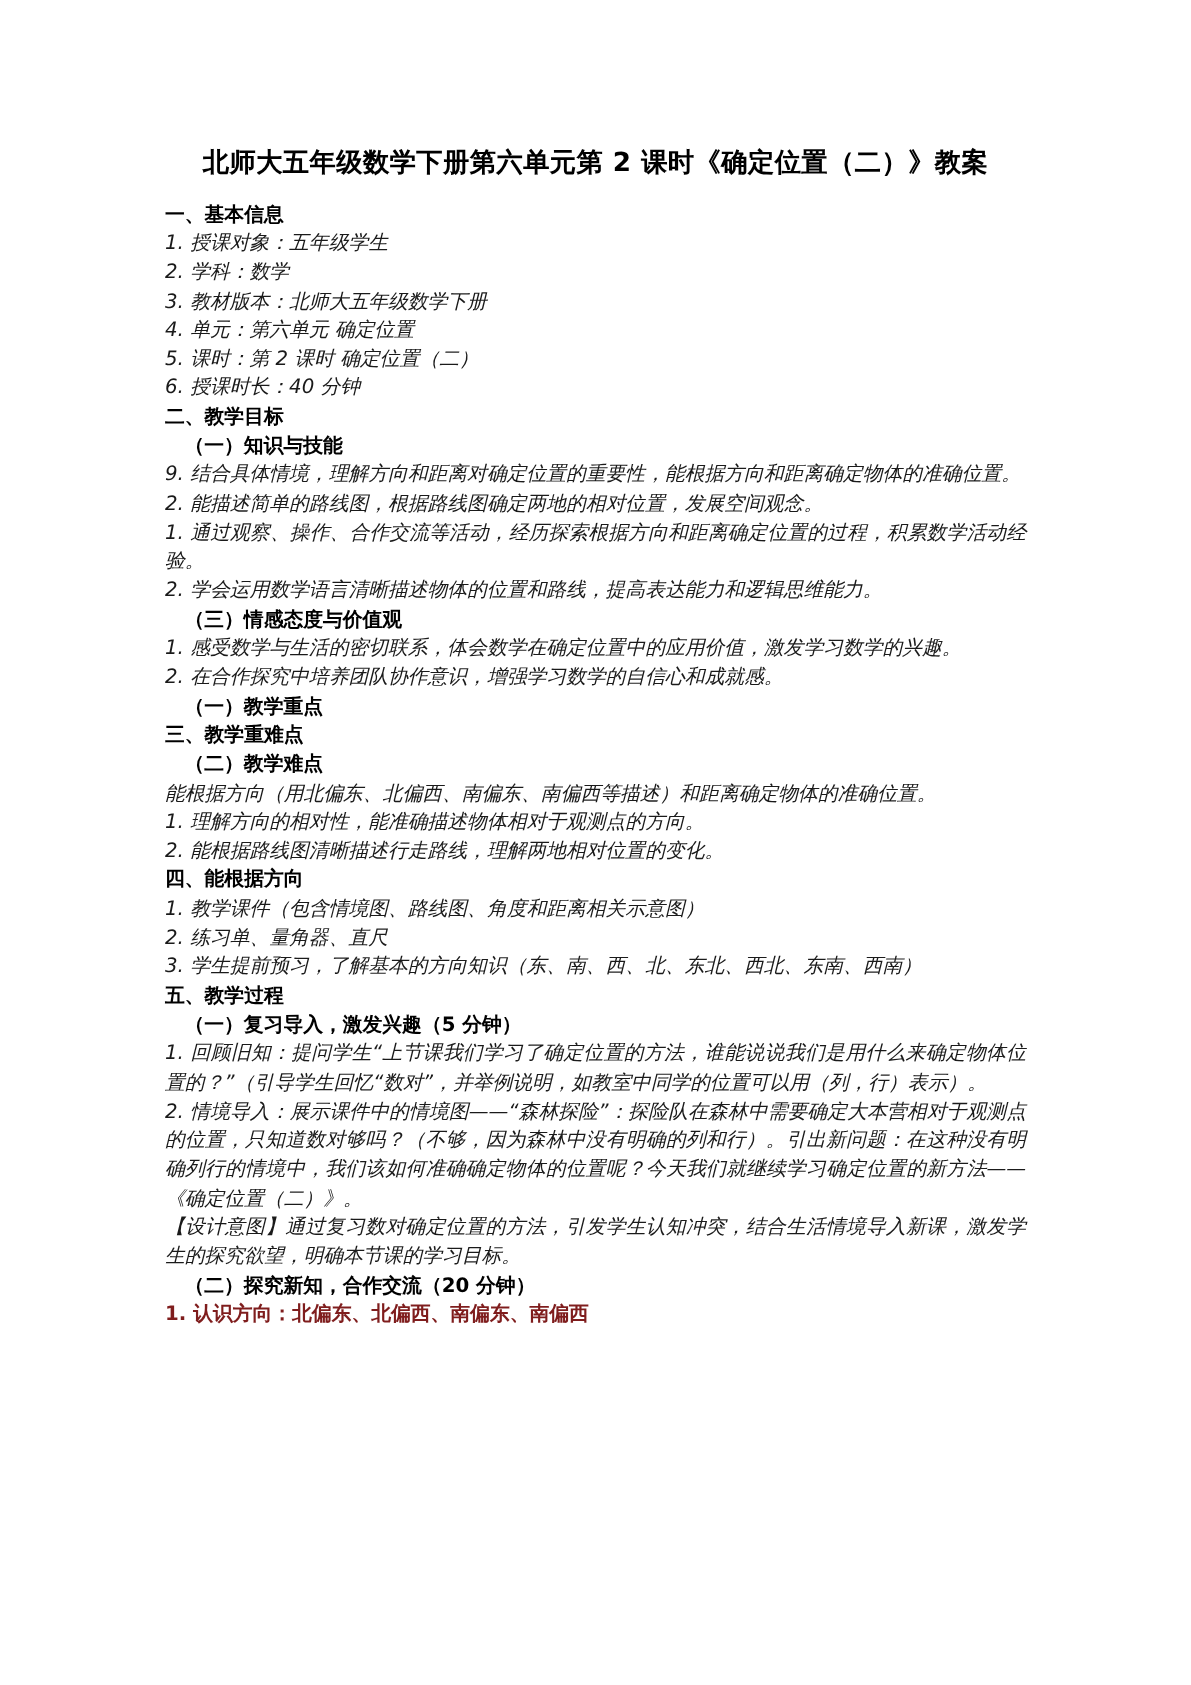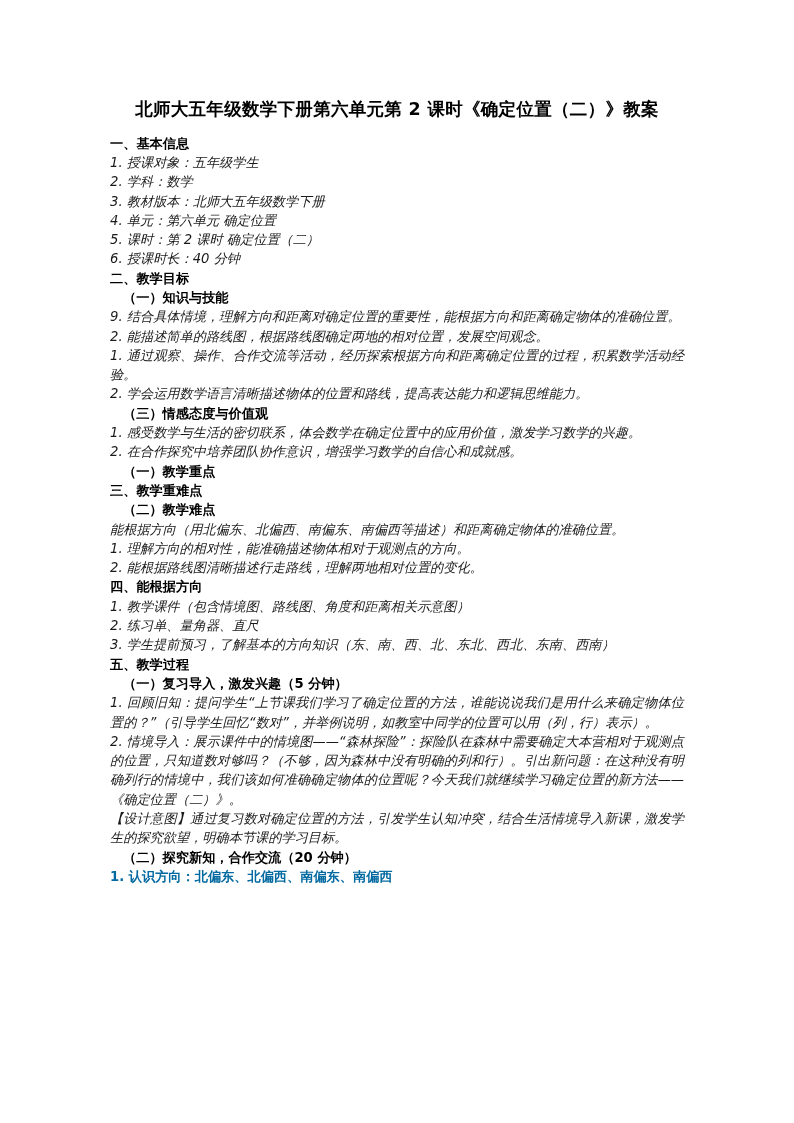--- a/index.html
+++ b/index.html
@@ -46,21 +46,21 @@
     font-weight: bold;
     color: #000;
   }
   .h-minor {
     font-weight: bold;
     color: #000;
     padding-left: 13px;
   }
   .h-sub {
     font-weight: bold;
-    color: #0369a1;
+    color: #7f1d1d;
   }
   .para {
     font-weight: normal;
     font-style: italic;
   }
 </style>
 </head>
 <body>
 
 <div class="page">

